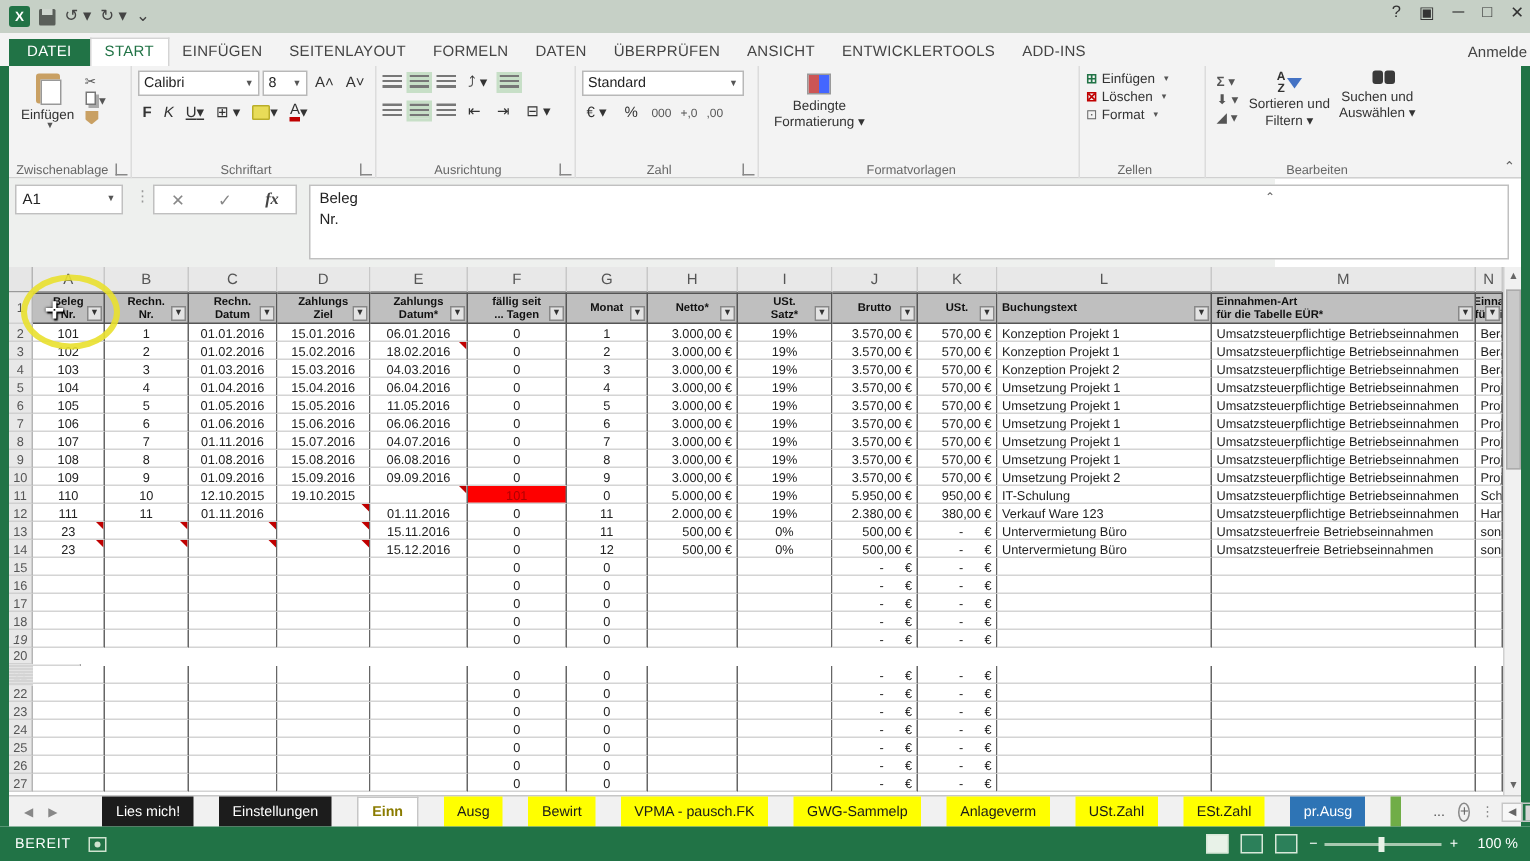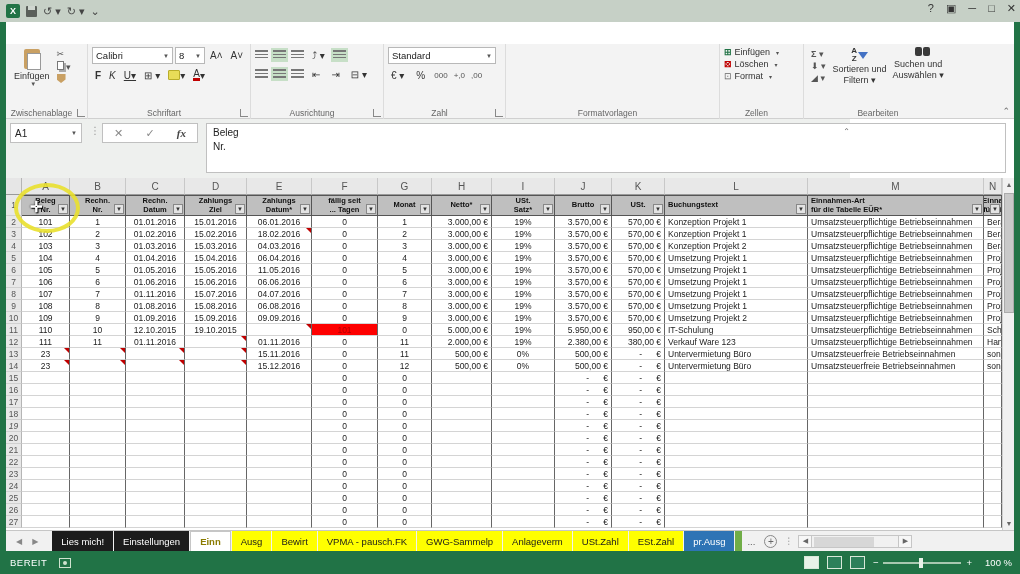--- a/index.html
+++ b/index.html
@@ -118,21 +118,21 @@
   #vscroll { position:absolute; right:6px; top:178px; width:12px; height:352px; background:#f1f1f1;
     border-left:1px solid #d0d0d0; z-index:4; }
   .varrow { width:12px; height:13px; font-size:7px; color:#666; display:flex; align-items:center; justify-content:center; }
   #vthumb { position:absolute; left:1px; top:15px; width:10px; height:120px; background:#c9c9c9; border:1px solid #ababab; }
   #vdown { position:absolute; bottom:0; }
 
   
   #sheetbar { position:absolute; left:6px; top:530px; width:1008px; height:21px; background:#f1f1f1;
     display:flex; align-items:stretch; z-index:5; font-size:9.5px; border-top:1px solid #c6c6c6; }
   #tabnav { display:flex; align-items:center; gap:10px; padding:0 14px 0 10px; color:#888; font-size:8px; }
-  .stab { display:flex; align-items:center; padding:0 9px; margin-right:1px; color:#000; white-space:nowrap; }
+  .stab { display:flex; align-items:center; padding:0 9px; margin-right:1px; color:#000; white-space:nowrap;margin-left:16px; }
   .stab.black { background:#1c1c1c; color:#fff; }
   .stab.yellow { background:#ffff00; color:#1a1a1a; }
   .stab.blue { background:#2e74b5; color:#fff; }
   .stab.active { background:#fff; color:#8a7b00; font-weight:bold; border:1px solid #c6c6c6; border-bottom:none; }
   .stab.sliver { background:#70ad47; width:7px; padding:0; }
   .stab.plain { color:#555; padding:0 4px; }
   #newsheet { width:13px; height:13px; border:1px solid #888; border-radius:50%; color:#666;
     font-size:10px; line-height:11px; text-align:center; align-self:center; margin:0 4px; }
   #tabdots { color:#888; align-self:center; font-size:9px; margin:0 3px; }
   #hscroll { display:flex; align-items:center; margin-left:2px; align-self:center; }
@@ -179,20 +179,33 @@
       <span>▣</span>
       <span>─</span>
       <span>□</span>
       <span>✕</span>
     </div>
   </div>
 
   <div id="edge-left"></div>
   <div id="edge-right"></div>
 
+  <div id="ribbontabs">
+    <span class="rtab file">DATEI</span>
+      <span class="rtab active">START</span>
+      <span class="rtab ">EINFÜGEN</span>
+      <span class="rtab ">SEITENLAYOUT</span>
+      <span class="rtab ">FORMELN</span>
+      <span class="rtab ">DATEN</span>
+      <span class="rtab ">ÜBERPRÜFEN</span>
+      <span class="rtab ">ANSICHT</span>
+      <span class="rtab ">ENTWICKLERTOOLS</span>
+      <span class="rtab ">ADD-INS</span>
+      <span id="signin">Anmelde</span>
+  </div>
 
   <div id="ribbon">
 
     <div class="rgroup" style="width:82px">
       <div style="display:flex">
         <div class="bigbtn">
           <span class="clipboard-ic"></span>
           <span>Einfügen</span>
           <span class="dd">▼</span>
         </div>
@@ -263,20 +276,25 @@
         <span class="fbtn">%</span>
         <span class="num-ic">000</span>
         <span class="num-ic">+,0</span>
         <span class="num-ic">,00</span>
       </div>
       <div class="glabel">Zahl</div>
       <div class="launcher"></div>
     </div>
 
     <div class="rgroup" style="width:214px; display:flex; align-items:flex-start;">
+      <div class="style-big">
+        <span class="cf-ic"></span>
+        <span>Bedingte
+Formatierung ▾</span>
+      </div>
       <div class="glabel">Formatvorlagen</div>
     </div>
 
     <div class="rgroup" style="width:84px">
       <div class="cellrow">
         <span class="ins-ic">⊞</span>
           <span>Einfügen</span>
           <span class="dd">▾</span>
       </div>
       <div class="cellrow">
@@ -679,21 +697,21 @@
           <div class="cell" style="width: 66px; height: 12px;">0</div>
           <div class="cell" style="width: 54px; height: 12px;">0</div>
           <div class="cell right" style="width: 60px; height: 12px;"></div>
           <div class="cell" style="width: 63px; height: 12px;"></div>
           <div class="cell right" style="width: 57px; height: 12px;">-      €</div>
           <div class="cell right" style="width: 53px; height: 12px;">-      €</div>
           <div class="cell left" style="width: 143px; height: 12px;"></div>
           <div class="cell left" style="width: 176px; height: 12px;"></div>
           <div class="cell left" style="width: 18px; height: 12px;"></div>
         </div>
-        <div class="grow" style="height: 12px;">
+        <div class="grow" style="height: 12px; flex-direction: column;">
           <div class="rowhead" style="height: 12px;">20</div>
           <div class="cell" style="width: 48px; height: 12px;"></div>
           <div class="cell" style="width: 56px; height: 12px;"></div>
           <div class="cell" style="width: 59px; height: 12px;"></div>
           <div class="cell" style="width: 62px; height: 12px;"></div>
           <div class="cell" style="width: 65px; height: 12px;"></div>
           <div class="cell" style="width: 66px; height: 12px;">0</div>
           <div class="cell" style="width: 54px; height: 12px;">0</div>
           <div class="cell right" style="width: 60px; height: 12px;"></div>
           <div class="cell" style="width: 63px; height: 12px;"></div>

